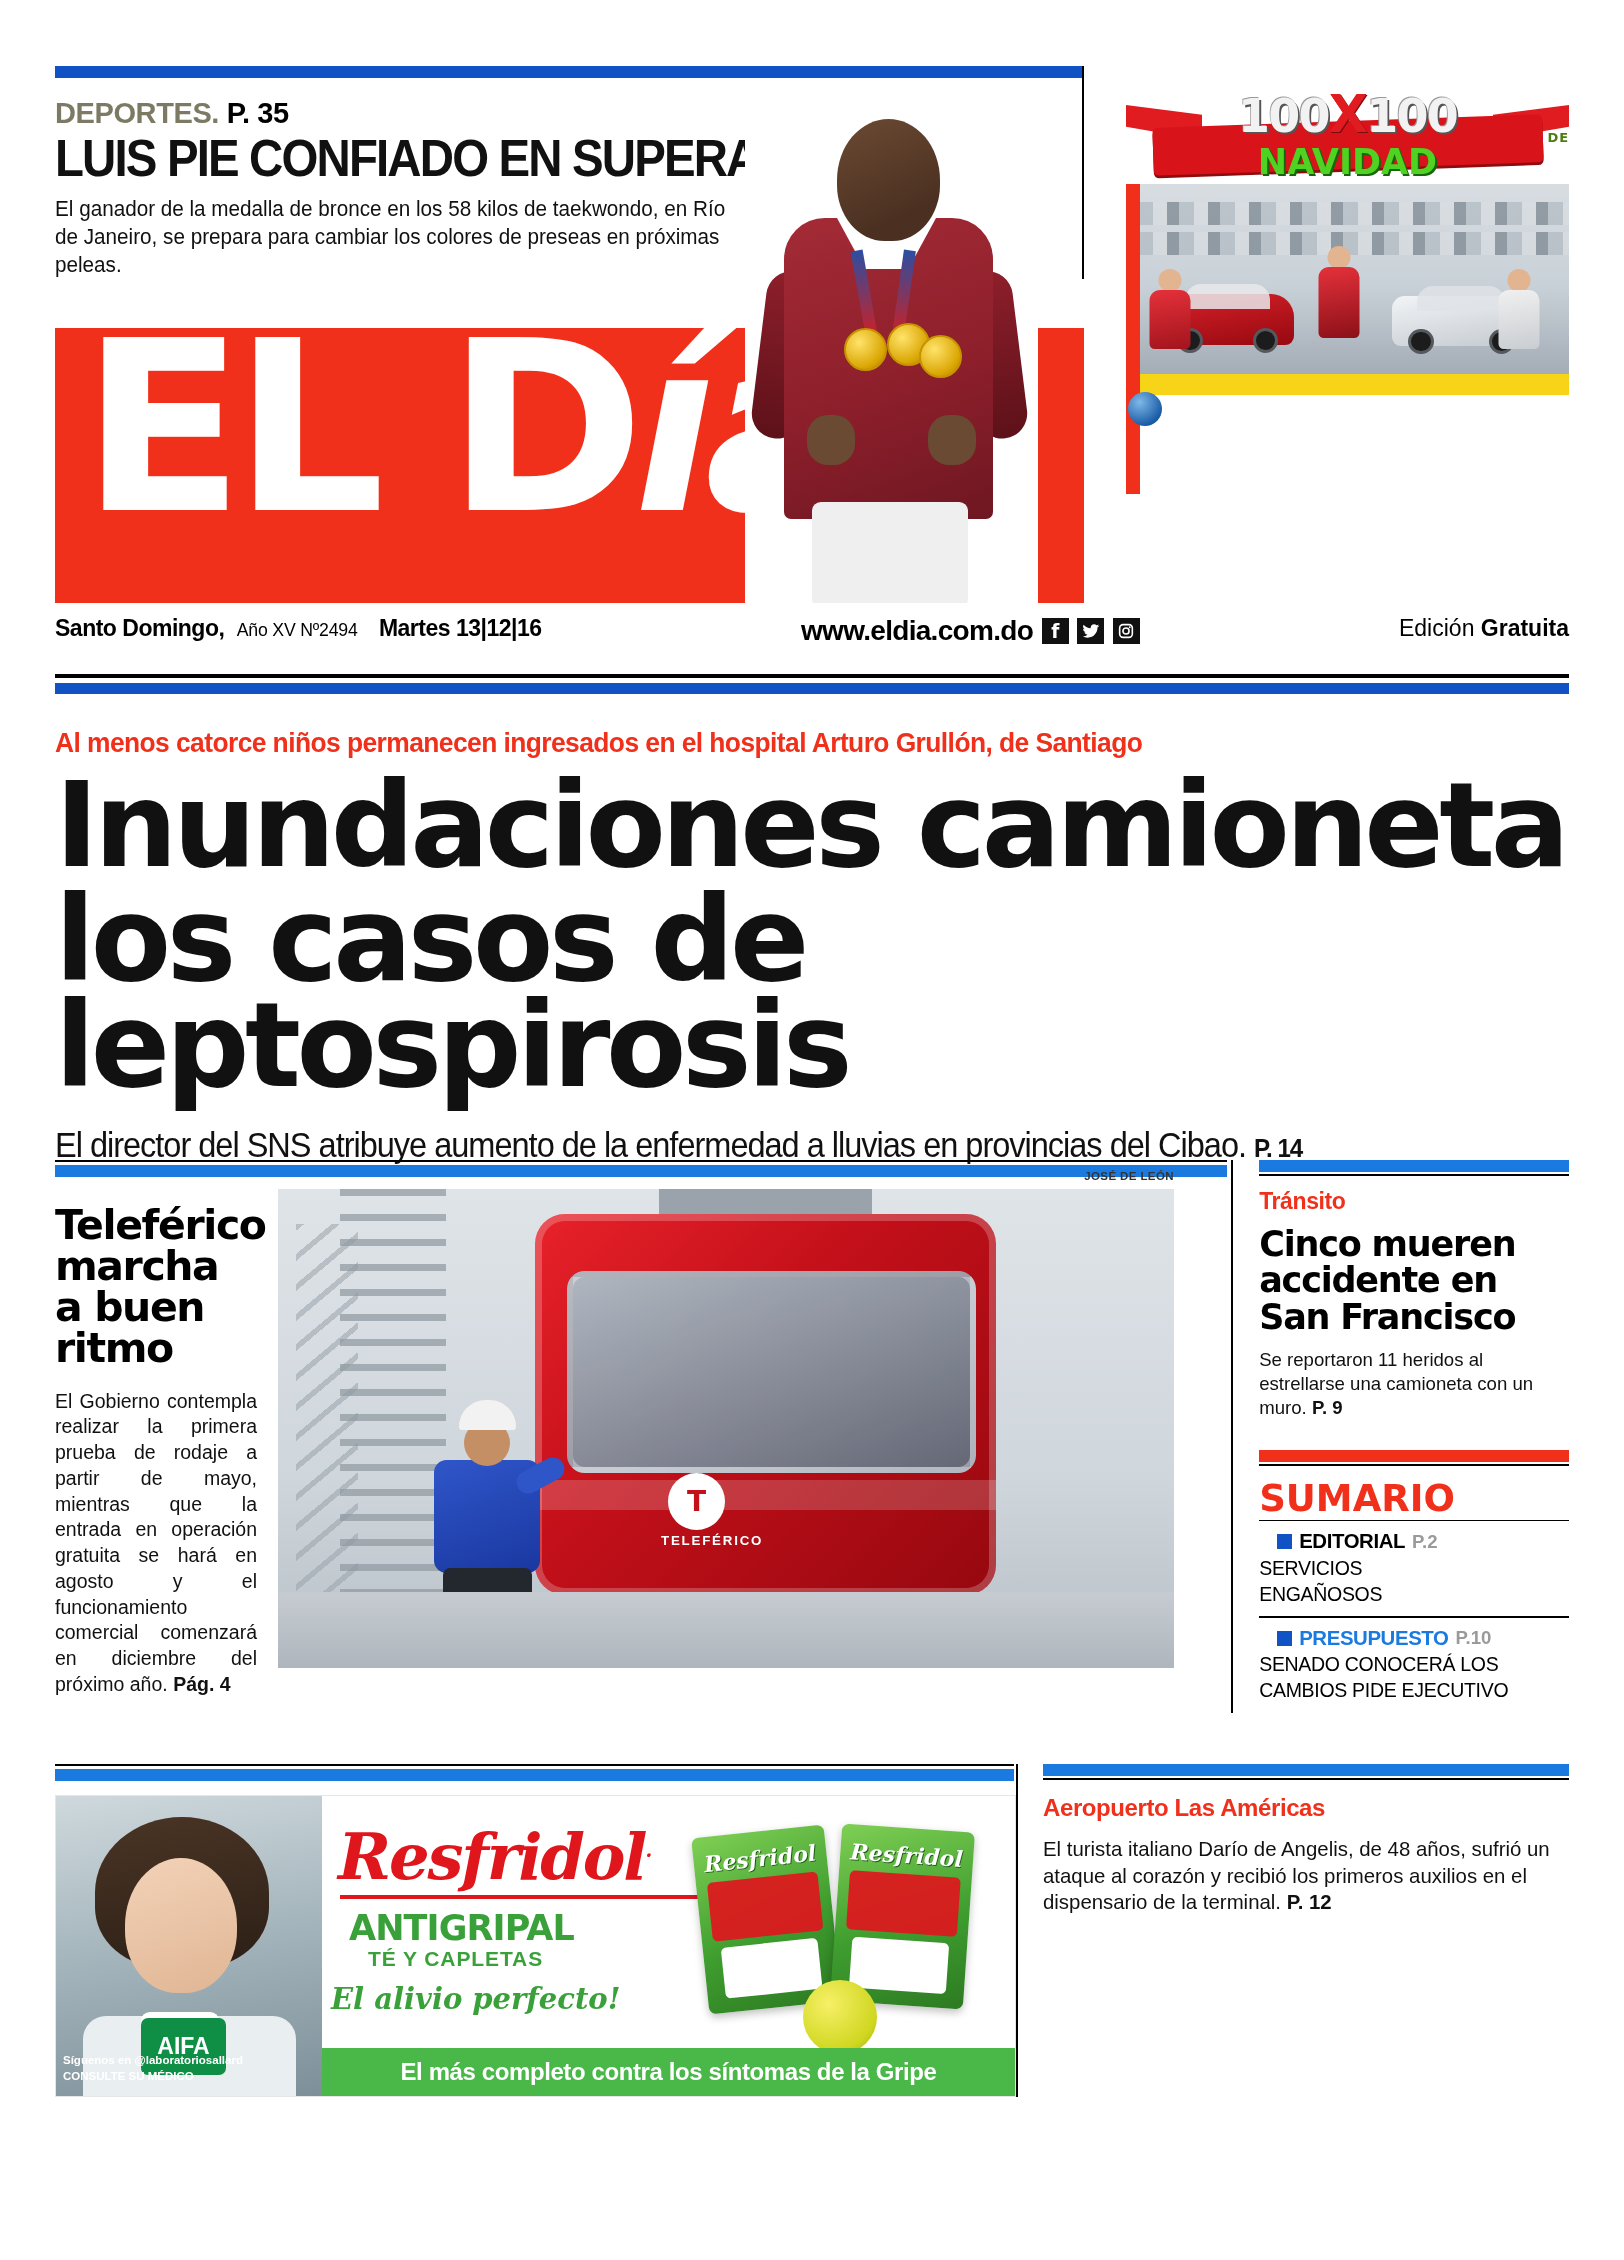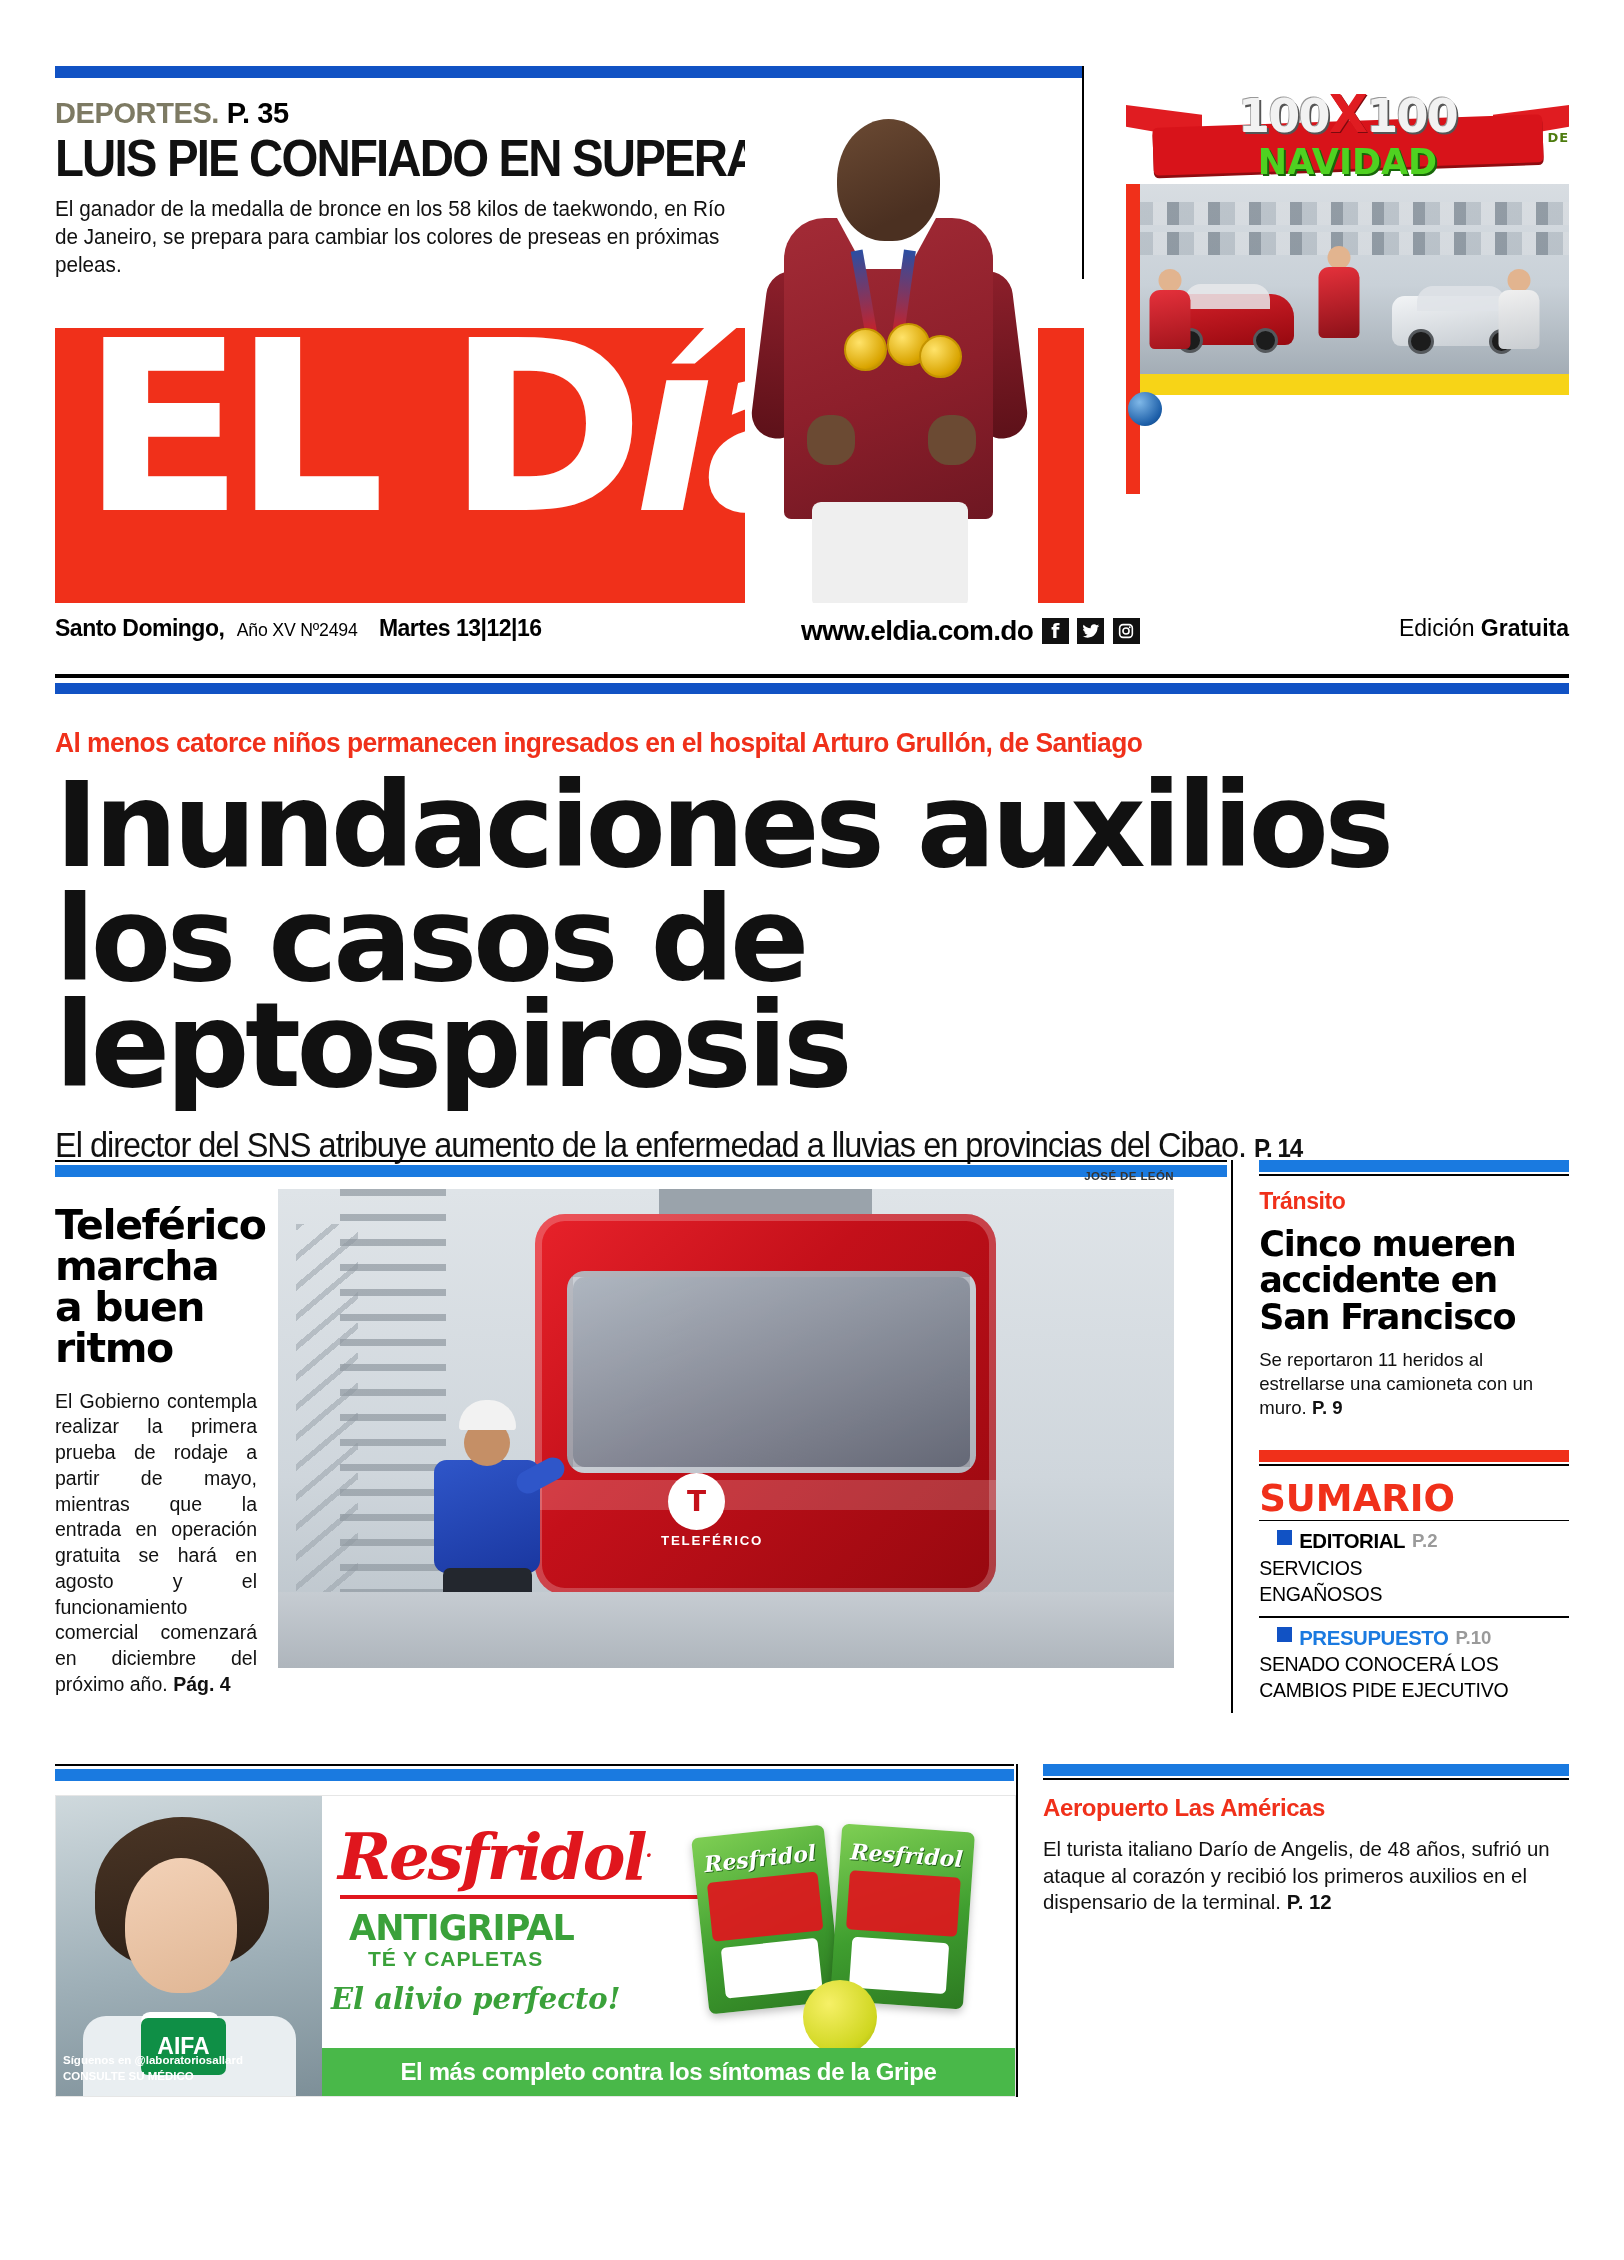--- a/index.html
+++ b/index.html
@@ -187,21 +187,21 @@
 
   
   .sec-label-red{color:#f0301a;font-size:23px;font-weight:800;letter-spacing:-0.4px;margin-top:12.4px;}
   .side-head{font-size:35px;line-height:1.04;font-weight:800;letter-spacing:-1.2px;margin-top:10.6px;
     font-family:"DejaVu Sans",sans-serif;}
   .side-deck{margin-top:12.4px;font-size:18.6px;line-height:1.3;color:#111;}
   .side-deck b{font-weight:800;}
   .sumario-title{color:#f0301a;font-size:37px;font-weight:800;letter-spacing:0px;margin-top:10.6px;
     font-family:"DejaVu Sans",sans-serif;}
   .sum-item{padding:8.9px 0 10.6px;}
-  .sum-top{display:flex;gap:7px;padding-left:18px;}
+  .sum-top{display:flex;align-items:center;gap:7px;padding-left:18px;}
   .sq{width:15px;height:15px;background:#1152c4;display:inline-block;}
   .sum-sec{font-size:20.4px;font-weight:800;letter-spacing:-0.4px;}
   .sum-sec.blue{color:#1a7ae0;}
   .sum-pg{font-size:18.6px;font-weight:800;color:#9a9a9a;}
   .sum-text{margin-top:3.5px;font-size:19.5px;line-height:1.16;letter-spacing:-0.3px;}
 
   
   .bottom{position:absolute;left:55px;top:1764px;width:1514px;display:flex;}
   .bot-left{width:975px;position:relative;}
   .bot-right{width:539px;position:relative;padding-left:25px;border-left:2.7px solid #000;}
@@ -367,21 +367,21 @@
 
   <div class="main-sep">
     <div class="rule-black"></div>
     <div style="height:5.3px"></div>
     <div class="rule-blue"></div>
   </div>
 
   <div class="mainstory">
     <div class="kicker">Al menos catorce niños permanecen ingresados en el hospital Arturo Grullón, de Santiago</div>
     <div class="bighead">
-      <span>Inundaciones auxilios</span>
+      <span>Inundaciones camioneta</span>
       <span class="l2">los casos de leptospirosis</span>
     </div>
     <div class="subhead">
       <span>El director del SNS atribuye aumento de la enfermedad a lluvias en provincias del Cibao.</span>
       <span class="pg">P. 14</span>
     </div>
   </div>
 
   <div class="mid">
 

